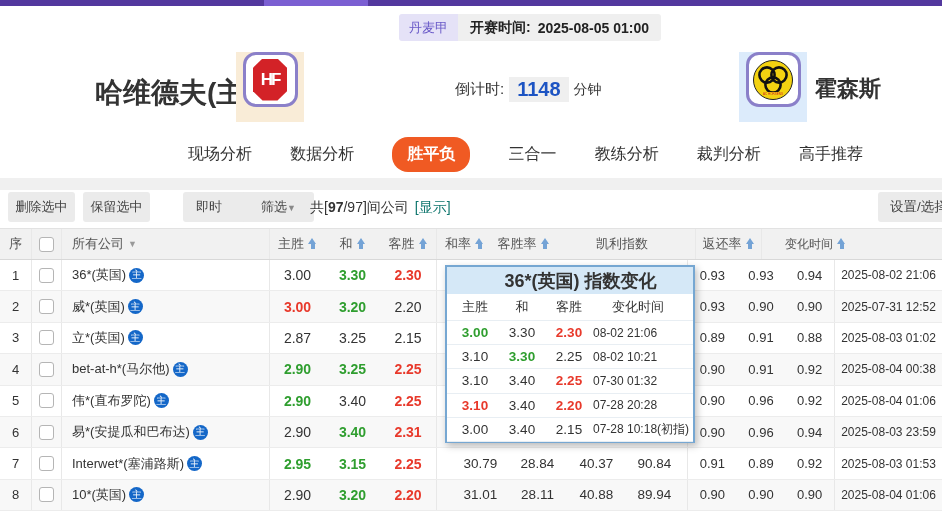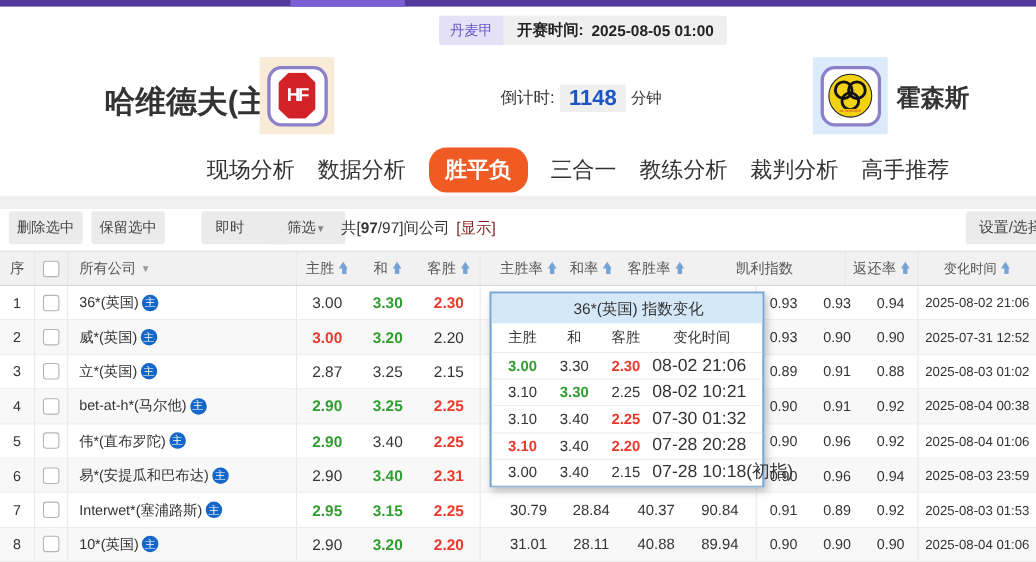--- a/index.html
+++ b/index.html
@@ -6,49 +6,49 @@
   html,body { width:942px; height:511px; font-family:"Liberation Sans","DejaVu Sans",sans-serif; background:#fff; overflow:hidden; position:relative; }
   .topbar { position:absolute; left:0; top:0; width:942px; height:6px; background:#53389e; }
   .topseg { position:absolute; left:264px; top:0; width:104px; height:6px; background:#7b5fd2; }
 
   
   .badges { position:absolute; left:399px; top:14px; height:27px; display:flex; font-size:13px; border-radius:3px; overflow:hidden; }
   .league { background:#e5e2f7; color:#6a5ac8; padding:12px 10px; display:flex; align-items:center;font-family:Liberation Mono, monospace; }
   .kickoff { background:#efefef; color:#222; font-weight:bold; font-size:14px; padding:0 12px; display:flex; align-items:center; gap:7px; }
   .home-name { position:absolute; left:95px; top:74px; font-size:28px; font-weight:bold; color:#333; }
   .away-name { position:absolute; left:815px; top:74px; font-size:22px; font-weight:bold; color:#333; }
-  .logo-wrap { position:absolute; top:52px; width:68px; height:70px; display:flex; align-items:center; justify-content:center; }
+  .logo-wrap { position:absolute; top:52px; width:68px; height:70px; display:flex; align-items:flex-start; justify-content:center; }
   .logo-wrap.home { left:236px; background:#f9ecd7; }
   .logo-wrap.away { left:739px; background:#dcebfb; }
   .logo-box { width:55px; height:55px; background:#fff; border:3px solid #8b80c9; border-radius:13px; display:flex; align-items:center; justify-content:center; }
   .hif { width:34px; height:42px; background:#d32227; clip-path:polygon(28% 0,72% 0,100% 22%,100% 78%,72% 100%,28% 100%,0 78%,0 22%); color:#fff; font-weight:bold; font-size:17px; display:flex; align-items:center; justify-content:center; letter-spacing:-2px; }
   .countdown { position:absolute; left:455px; top:77px; display:flex; align-items:center; font-size:15px; color:#333; }
   .cd-value { background:#efefef; padding:1px 8px; font-size:20px; font-weight:bold; color:#1d54c3; margin:0 5px; }
   .cd-unit { font-size:14px; }
 
   
   .nav { position:absolute; left:0; top:130px; width:942px; height:48px; background:#fff; }
   .navtabs { position:absolute; left:188px; top:0; width:675px; height:48px; display:flex; justify-content:space-between; align-items:center; }
-  .tab { font-size:20px; color:#333; cursor:pointer; white-space:nowrap; }
+  .tab { font-size:16px; color:#333; cursor:pointer; white-space:nowrap; }
   .tab.active { background:#f05a23; color:#fff; font-weight:bold; padding:7px 15px; border-radius:16px; }
   .grayband { position:absolute; left:0; top:178px; width:942px; height:12px; background:#f0f0f0; }
 
   
   .toolbar { position:absolute; left:0; top:190px; width:942px; height:38px; background:#fff; }
   .tbtn { position:absolute; top:2px; height:30px; background:#ebebeb; border:none; border-radius:3px; font-size:13px; color:#444; font-family:inherit; text-align:center; line-height:30px; }
   .btn-del { left:8px; width:67px; }
   .btn-keep { left:83px; width:67px; }
   .btn-instant { left:155px; width:80px; text-align:left; padding-left:13px;margin-left:28px; }
   .btn-instant .arr { position:absolute; right:10px; top:0; }
   .btn-filter { left:243px; width:71px; }
   .btn-settings { left:878px; width:80px; text-align:left; padding-left:12px; font-size:13.5px; }
   .arr { font-size:9px; color:#888; }
   .count-text { position:absolute; left:310px; top:2px; line-height:30px; font-size:14px; color:#333; }
   .count-text b { font-weight:bold; }
-  .show-link { color:#7f1d1d; margin-left:6px; cursor:pointer; }
+  .show-link { color:#0f766e; margin-left:6px; cursor:pointer; }
 
   
   .table { position:absolute; left:0; top:228px; width:942px; }
   .tr { display:flex; width:942px; height:31.4px; align-items:center; border-bottom:1px solid #ececec; background:#fff; font-size:13px; color:#333; }
   .tr.alt { background:#f8f8f8; }
   .thead { height:32px; background:#f1f1f1; border-top:1px solid #e2e2e2; border-bottom:1px solid #d8d8d8; color:#555; }
   .td { height:100%; display:flex; align-items:center; justify-content:center; white-space:nowrap; }
   .c-num { width:32px; border-right:1px solid #e8e8e8; }
   .c-check { width:30px; border-right:1px solid #e8e8e8; }
   .c-company { width:208px; justify-content:flex-start; padding-left:10px; border-right:1px solid #e8e8e8; }
@@ -68,26 +68,26 @@
   .sarr { display:inline-block; width:9px; height:12px; margin-left:4px; position:relative; flex:none; }
   .sarr::before { content:""; position:absolute; left:0; top:0; border-left:4.5px solid transparent; border-right:4.5px solid transparent; border-bottom:6px solid #74a3d6; }
   .sarr::after { content:""; position:absolute; left:2.5px; top:5px; width:4px; height:6px; background:#74a3d6; }
   .drop { color:#999; font-size:9px; margin-left:4px; }
   .g { color:#2f9e2f; font-weight:bold; }
   .r { color:#e8392b; font-weight:bold; }
   .cname { white-space:nowrap; }
 
   
   .popup { position:absolute; left:445px; top:265px; width:250px; height:178px; background:#fff; border:2px solid #76a7d2; box-shadow:2px 3px 7px rgba(0,0,0,0.25); z-index:5; }
-  .popup-title { height:27px; background:#d5e8f7; display:flex; align-items:center; justify-content:center; font-size:14px; font-weight:normal; color:#333;padding-left:21px; }
+  .popup-title { height:27px; background:#d5e8f7; display:flex; align-items:center; justify-content:center; font-size:18px; font-weight:bold; color:#333;padding-left:21px; }
   .prow { display:flex; align-items:center; height:24.2px; font-size:13.5px; color:#333; border-bottom:1px solid #e8eef3; padding-left:4px; }
   .prow.phead { height:27px; font-size:13px; }
   .p-home,.p-away { width:48px; text-align:center; flex:none; }
   .p-draw { width:46px; text-align:center; flex:none; }
-  .p-time { width:145px; flex:none; text-align:left; white-space:nowrap; font-size:16px; }
+  .p-time { width:145px; flex:none; text-align:left; white-space:nowrap; font-size:12px; }
   .phead .p-time { text-align:center; width:90px; font-size:13px; }
 </style>
 </head>
 <body>
 
 <div class="topbar">
     <div class="topseg"></div>
   </div>
 
 <div>
@@ -163,24 +163,20 @@
         <span class="sarr"></span>
       </div>
     <div class="td c-draw">
         <span>和</span>
         <span class="sarr"></span>
       </div>
     <div class="td c-away">
         <span>客胜</span>
         <span class="sarr"></span>
       </div>
-    <div class="td c-hr">
-        <span>主胜率</span>
-        <span class="sarr"></span>
-      </div>
     <div class="td c-dr">
         <span>和率</span>
         <span class="sarr"></span>
       </div>
     <div class="td c-ar">
         <span>客胜率</span>
         <span class="sarr"></span>
       </div>
     <div class="td c-kelly">凯利指数</div>
     <div class="td c-rr">

